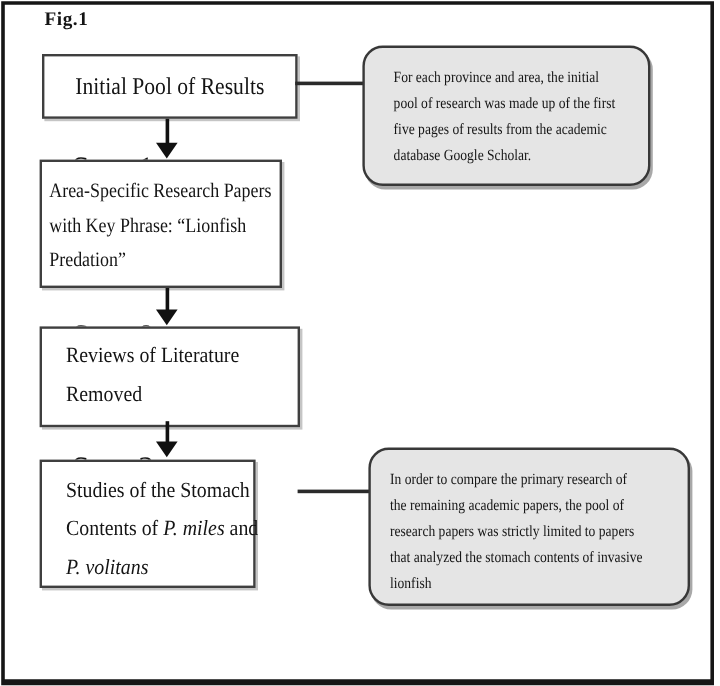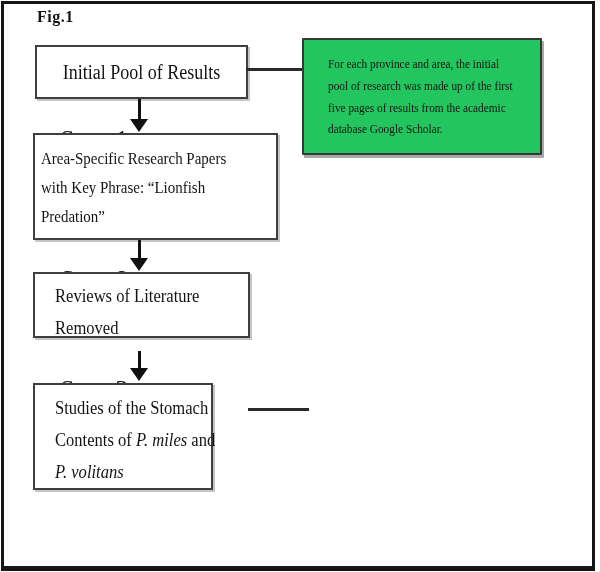--- a/index.html
+++ b/index.html
@@ -28,23 +28,23 @@
     border:2px solid #3f3f3f;
     box-shadow:2px 2px 0 rgba(150,150,150,.55);
   }
   .fbox .ln{
     white-space:nowrap;
     transform:scaleX(.88);transform-origin:left center;
   }
   #box1{left:35px;top:45px;width:213px;height:54px;
     display:flex;align-items:center;justify-content:center;}
   #box1 .ln{font-size:20px;transform-origin:center center;transform:scaleX(.9);}
-  #box2{left:33px;top:133px;width:245px;height:107px;padding:9px 4px 0 6px;}
+  #box2{left:33px;top:133px;width:202px;height:107px;padding:9px 4px 0 6px;}
   #box2 .ln{font-size:17px;line-height:29px;}
-  #box3{left:33px;top:272px;width:217px;height:66px;padding:6px 4px 0 20px;}
+  #box3{left:33px;top:272px;width:217px;height:84px;padding:6px 4px 0 20px;}
   #box3 .ln{font-size:18px;line-height:32px;transform:scaleX(.92);}
   #box4{left:33px;top:383px;width:180px;height:107px;padding:7px 4px 0 20px;}
   #box4 .ln{font-size:18px;line-height:32px;transform:scaleX(.92);}
   .it{font-style:italic;}
   
   .step{
     position:absolute;left:60px;
     font-size:26px;letter-spacing:.5px;white-space:nowrap;margin-top:28px;
   }
   #step1{top:97px;} #step2{top:237px;} #step3{top:347px;}
@@ -58,23 +58,23 @@
   #aline1{top:99px;height:21px;} #ahead1{top:119px;}
   #aline2{top:240px;height:20px;} #ahead2{top:258px;}
   #aline3{top:351px;height:19px;} #ahead3{top:368px;}
   
   .connector{position:absolute;height:3px;background:#2a2a2a;}
   #conn1{left:246px;top:68px;width:58px;}
   #conn2{left:248px;top:408px;width:61px;}
   
   .note{
     position:absolute;box-sizing:border-box;
-    background:#22c55e;
+    background:#e5e5e5;
     border:2px solid #383838;
-    border-radius:1px;
+    border-radius:17px;
     box-shadow:2px 3px 0 rgba(110,110,110,.6);
   }
   .note .ln{
     font-size:13px;line-height:21.8px;white-space:nowrap;
     transform:scaleX(.87);transform-origin:left center;
   }
   #note1{left:302px;top:38px;width:240px;height:117px;padding:13px 8px 0 24px;}
   #note2{left:307px;top:373px;width:268px;height:132px;padding:13px 8px 0 16px;}
 </style>
 </head>
@@ -122,13 +122,20 @@
 
   <div class="connector" id="conn2"></div>
 
   <div class="note" id="note1">
     <div class="ln">For each province and area, the initial</div>
     <div class="ln">pool of research was made up of the first</div>
     <div class="ln">five pages of results from the academic</div>
     <div class="ln">database Google Scholar.</div>
   </div>
 
+  <div class="note" id="note2">
+    <div class="ln">In order to compare the primary research of</div>
+    <div class="ln">the remaining academic papers, the pool of</div>
+    <div class="ln">research papers was strictly limited to papers</div>
+    <div class="ln">that analyzed the stomach contents of invasive</div>
+    <div class="ln">lionfish</div>
+  </div>
 </div>
 
 </body></html>

